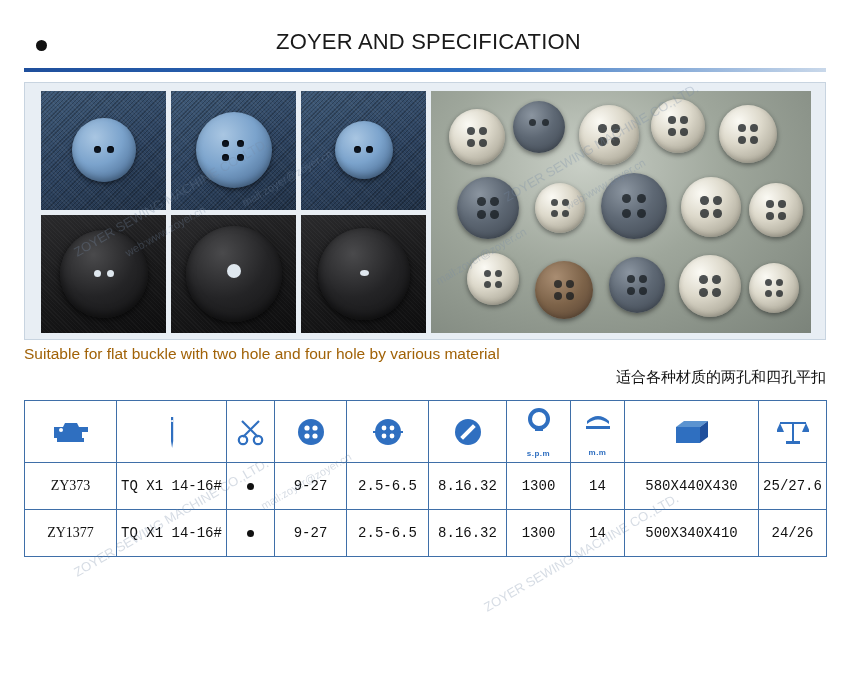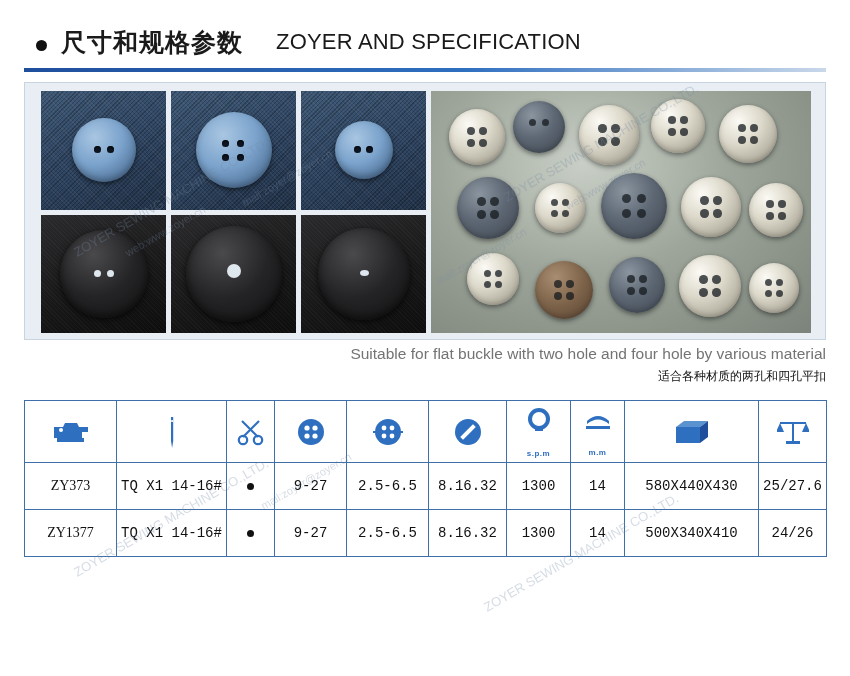--- a/index.html
+++ b/index.html
@@ -134,31 +134,30 @@
     position: absolute;
     width: 14%; height: 14%;
     background: rgba(20,25,30,0.75);
     border-radius: 50%;
   }
 
   .caption-en {
     position: absolute;
     left: 24px; top: 345px;
     width: 802px;
-    text-align: right;
     font-size: 15.5px;
-    color: #737373;
+    color: #a16207;
     font-family: "Liberation Sans", sans-serif;
   }
   .caption-cn {
     position: absolute;
     left: 24px; top: 368px;
     width: 802px;
     text-align: right;
-    font-size: 12px;
+    font-size: 15px;
     color: #111;
     font-family: Liberation Mono, monospace;
   }
 
   
   .spec-table {
     position: absolute;
     left: 24px; top: 400px;
     width: 802px;
     border-collapse: collapse;
@@ -214,21 +213,20 @@
     pointer-events: none;
     user-select: none;
   }
   .wm.small { font-size: 11px; }
 </style>
 </head>
 <body>
 
 <div class="header">
   <div class="header-bullet"></div>
-  <div class="header-title-cn">尺寸和规格参数</div>
   <div class="header-title-en">ZOYER AND SPECIFICATION</div>
   <div class="header-rule"></div>
 </div>
 
 <div class="photos">
 
   <div class="photo-left">
 
     <div class="photo-cell denim">
       <div class="btn-circle btn-blue">

